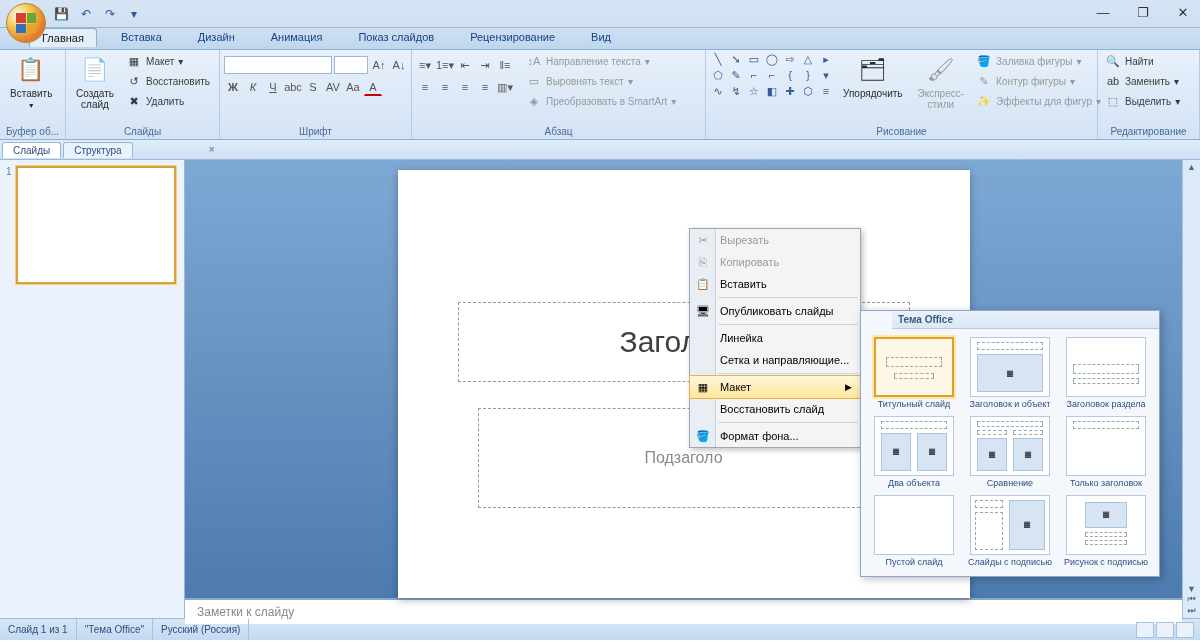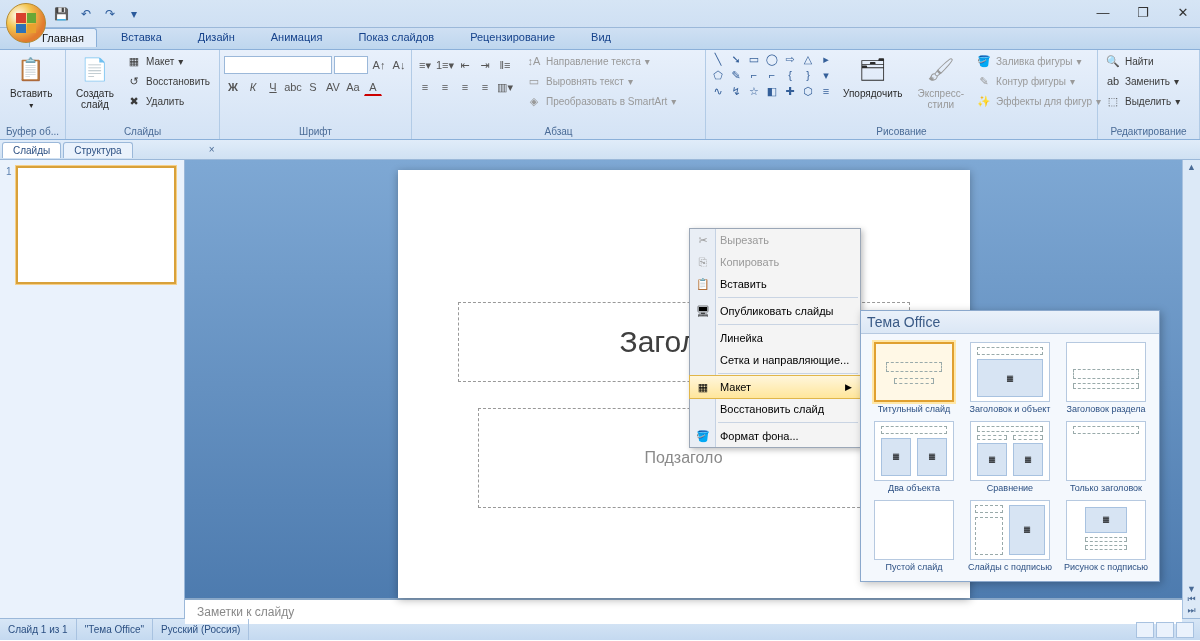--- a/index.html
+++ b/index.html
@@ -78,21 +78,21 @@
 .cm-gutter { position: absolute; left: 0; top: 0; bottom: 0; width: 26px; background: #e9eef5; border-right: 1px solid #c5d2e3; }
 .cm-item { position: relative; display: flex; align-items: center; height: 22px; font-size: 11px; padding-left: 30px; padding-right: 8px; }
 .cm-item.dis { color: #9a9a9a; }
 .cm-item .cm-ic { position: absolute; left: 5px; width: 16px; height: 16px; display: flex; align-items: center; justify-content: center; font-size: 11px; }
 .cm-item.hov { background: linear-gradient(#fff6dc,#ffe69b); border: 1px solid #e0b64a; margin: -1px; height: 24px; }
 .cm-item .arrow { margin-left: auto; font-size: 9px; }
 .cm-sep { height: 1px; background: #c9d4e3; margin: 2px 2px 2px 28px; }
 
 
 .layout-flyout { position: absolute; left: 860px; top: 310px; width: 300px; background: #f4f8fd; border: 1px solid #8ba8cc; box-shadow: 2px 2px 8px rgba(0,0,0,0.25); z-index: 51; }
-.lf-header { background: linear-gradient(#eaf1fa,#dbe7f5); border-bottom: 1px solid #b6c9e0; padding: 3px 6px; font-size: 14px; font-weight: normal; color: #3a5a86; }
+.lf-header { background: linear-gradient(#eaf1fa,#dbe7f5); border-bottom: 1px solid #b6c9e0; padding: 3px 6px; font-size: 10px; font-weight: bold; color: #3a5a86; margin-left: 31px; }
 .lf-grid { display: grid; grid-template-columns: repeat(3, 1fr); gap: 6px; padding: 8px; }
 .lf-item { display: flex; flex-direction: column; align-items: center; gap: 3px; }
 .lf-thumb { width: 80px; height: 60px; background: #fff; border: 1px solid #b6c9e0; position: relative; padding: 5px; }
 .lf-item.sel .lf-thumb { border: 2px solid #e0a030; background: #fff8e6; box-shadow: 0 0 0 2px #ffe7a8; }
 .lf-label { font-size: 9px; color: #2b4f82; text-align: center; line-height: 1.1; }
 .lt-line { position: absolute; border: 1px dashed #9aa; }
 .lt-img { position: absolute; background: #d7e4f3; border: 1px solid #a8c2e0; display: flex; align-items: center; justify-content: center; font-size: 8px; }
 </style>
 </head>
 <body>

